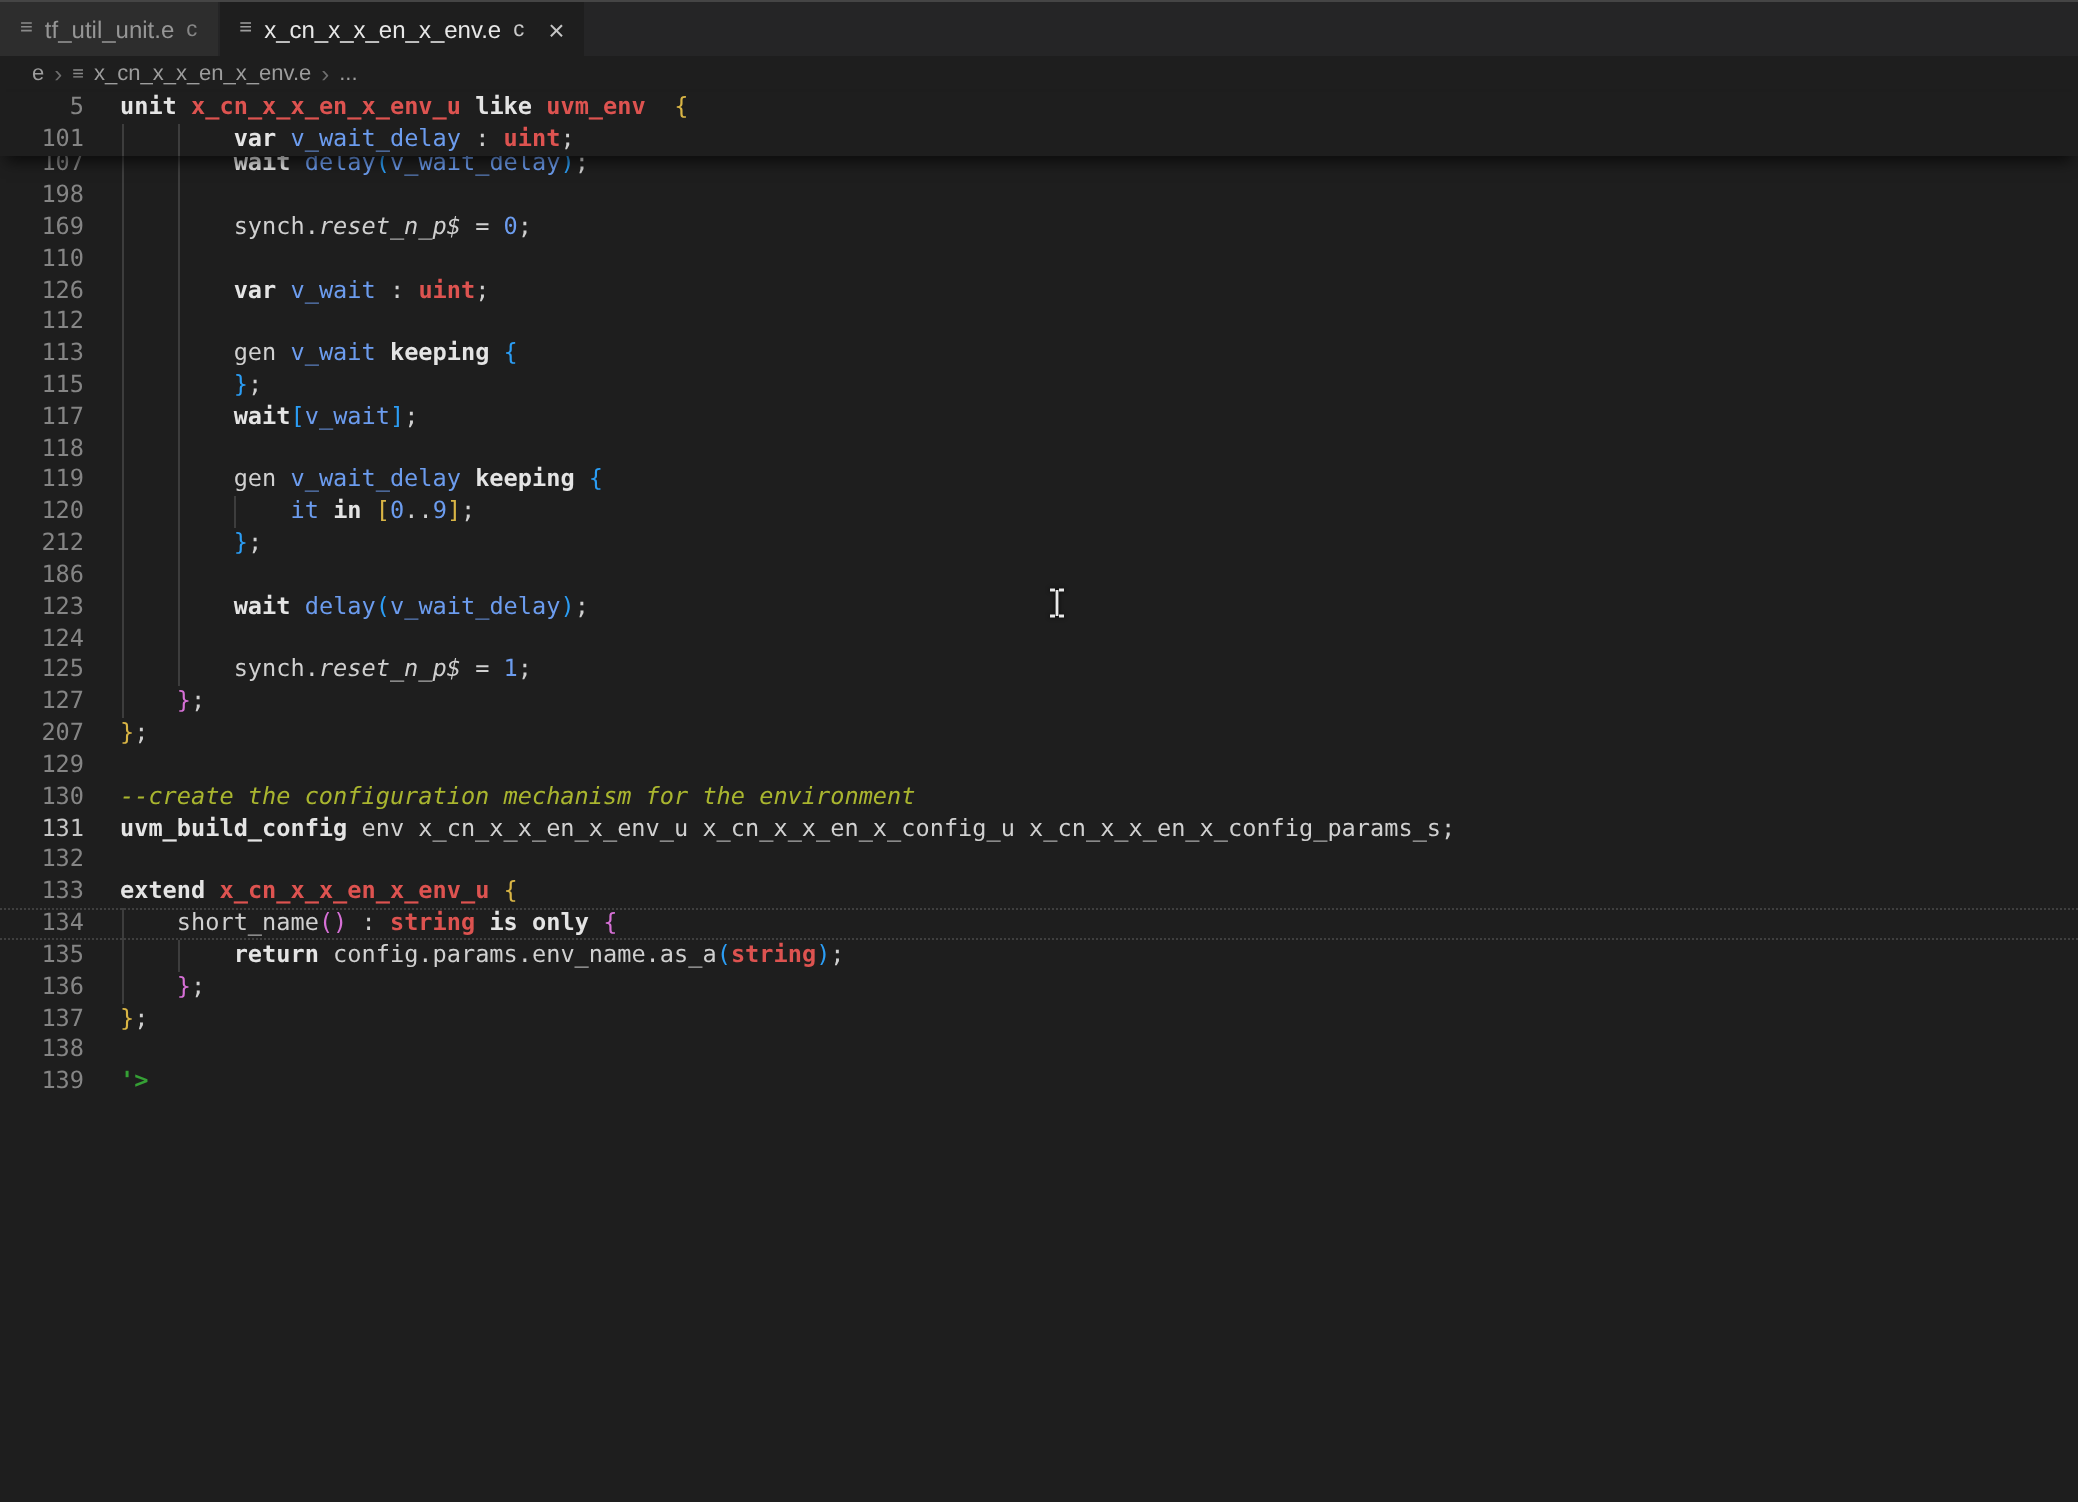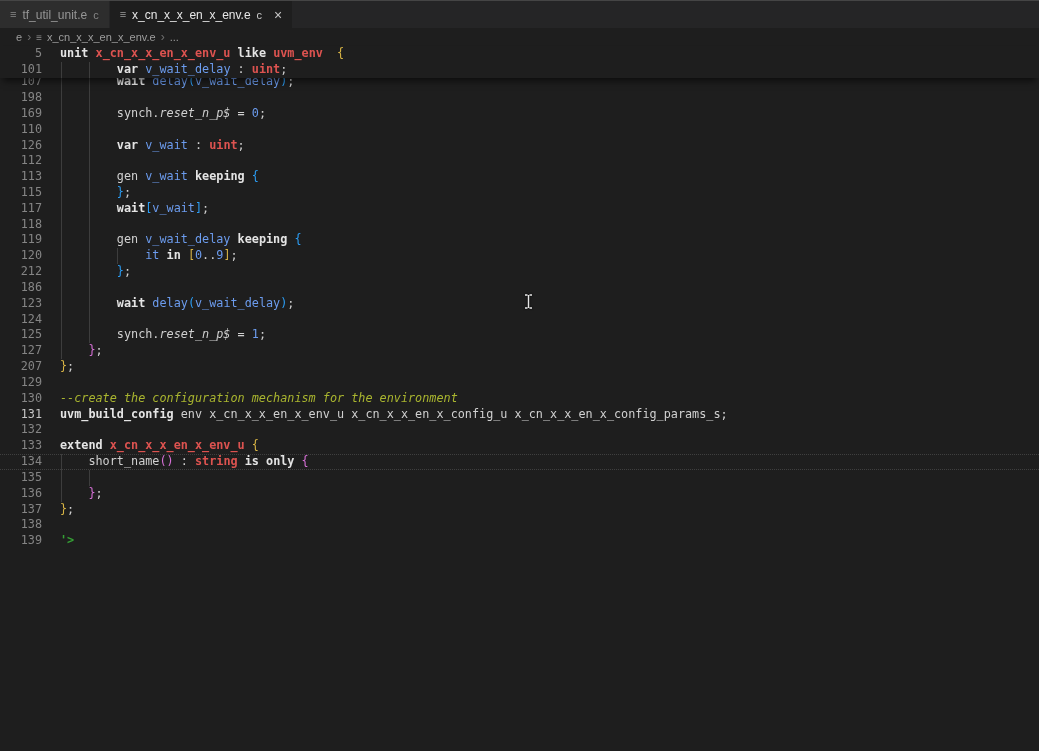--- a/index.html
+++ b/index.html
@@ -236,20 +236,21 @@
         </div>
         <div class="row">
           <span class="guide" style="left: 60.5px;"></span>
           <span class="ln">134</span>
           <span class="code"><span class="tk-txt">    short_name</span><span class="tk-b2">()</span><span class="tk-txt"> : </span><span class="tk-ty">string</span><span class="tk-txt"> </span><span class="tk-kw">is</span><span class="tk-txt"> </span><span class="tk-kw">only</span><span class="tk-txt"> </span><span class="tk-b2">{</span></span>
         </div>
         <div class="row">
           <span class="guide" style="left: 60.5px;"></span>
           <span class="guide" style="left: 88.9px;"></span>
           <span class="ln">135</span>
+          <span class="code"><span class="tk-txt">        </span><span class="tk-kw">return</span><span class="tk-txt"> config.params.env_name.as_a</span><span class="tk-b3">(</span><span class="tk-ty">string</span><span class="tk-b3">)</span><span class="tk-txt">;</span></span>
         </div>
         <div class="row">
           <span class="guide" style="left: 60.5px;"></span>
           <span class="ln">136</span>
           <span class="code"><span class="tk-txt">    </span><span class="tk-b2">}</span><span class="tk-txt">;</span></span>
         </div>
         <div class="row">
           <span class="ln">137</span>
           <span class="code"><span class="tk-b1">}</span><span class="tk-txt">;</span></span>
         </div>

